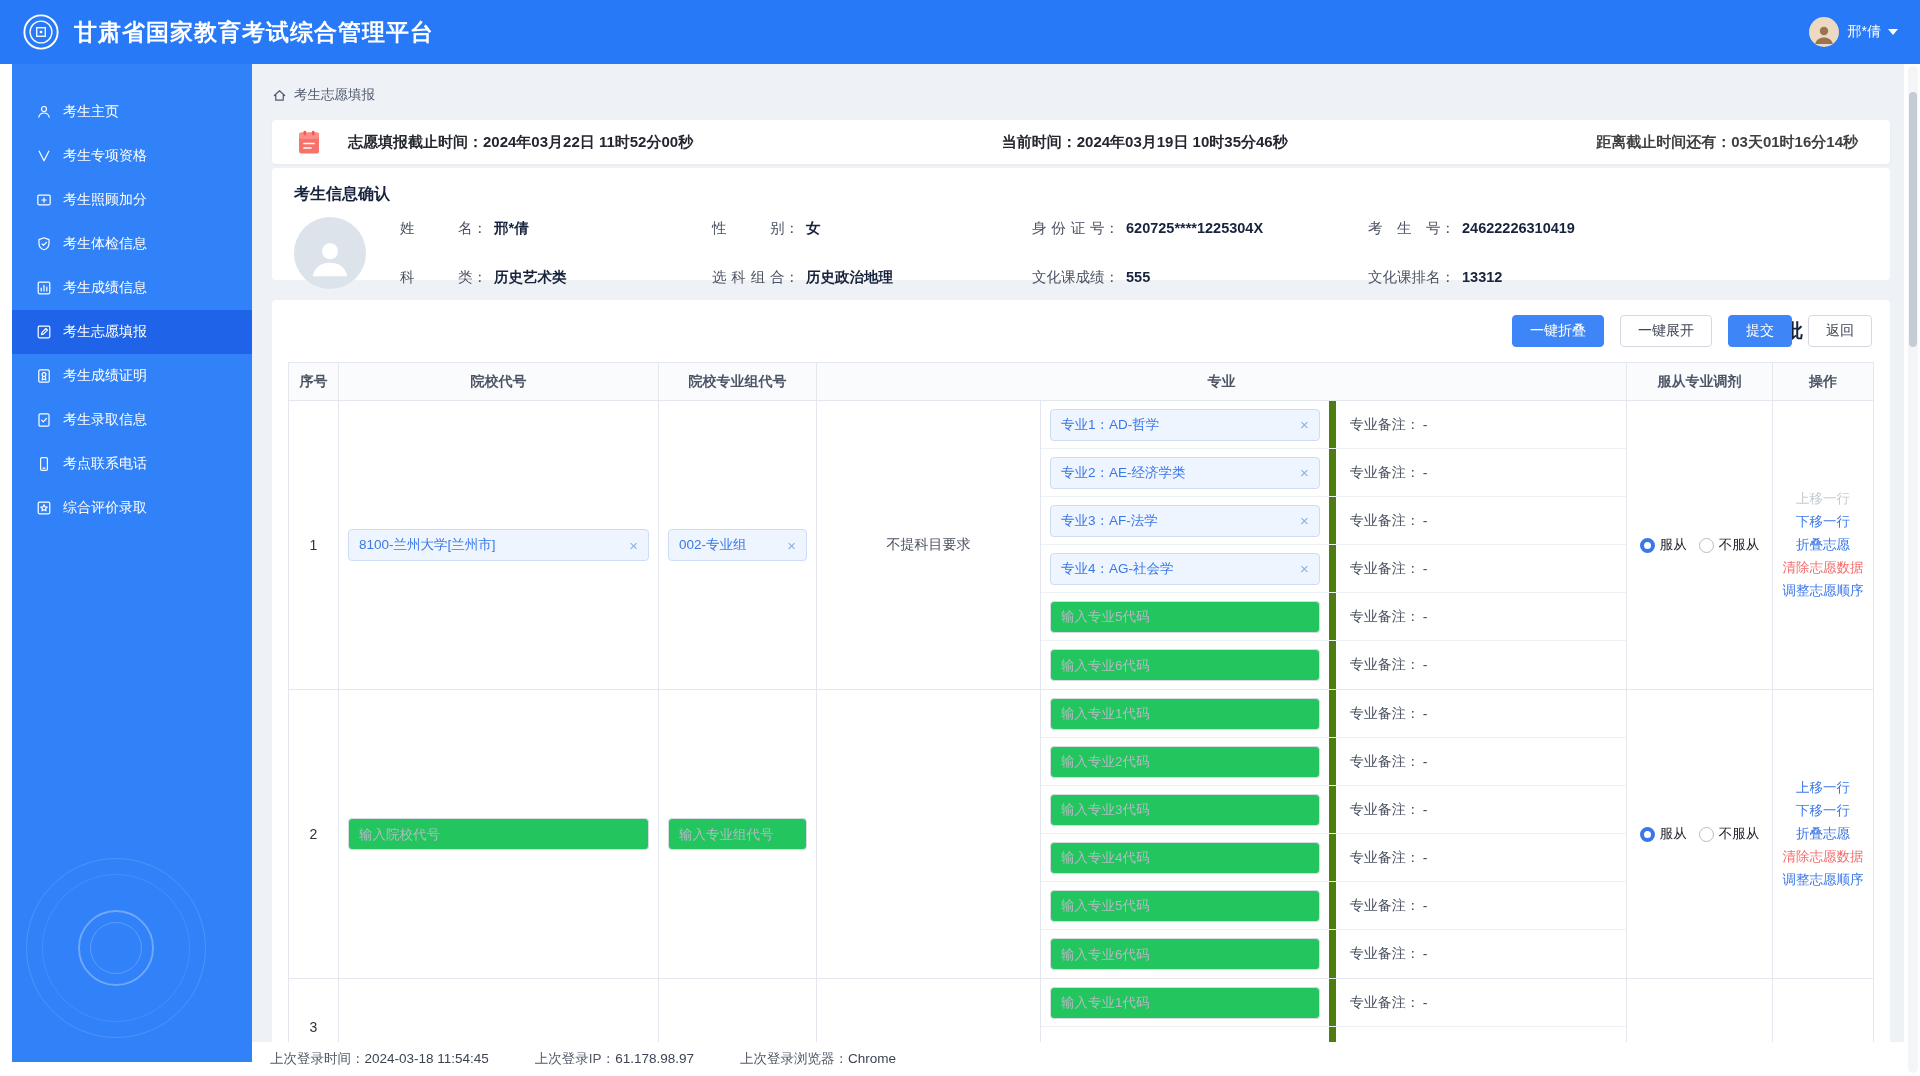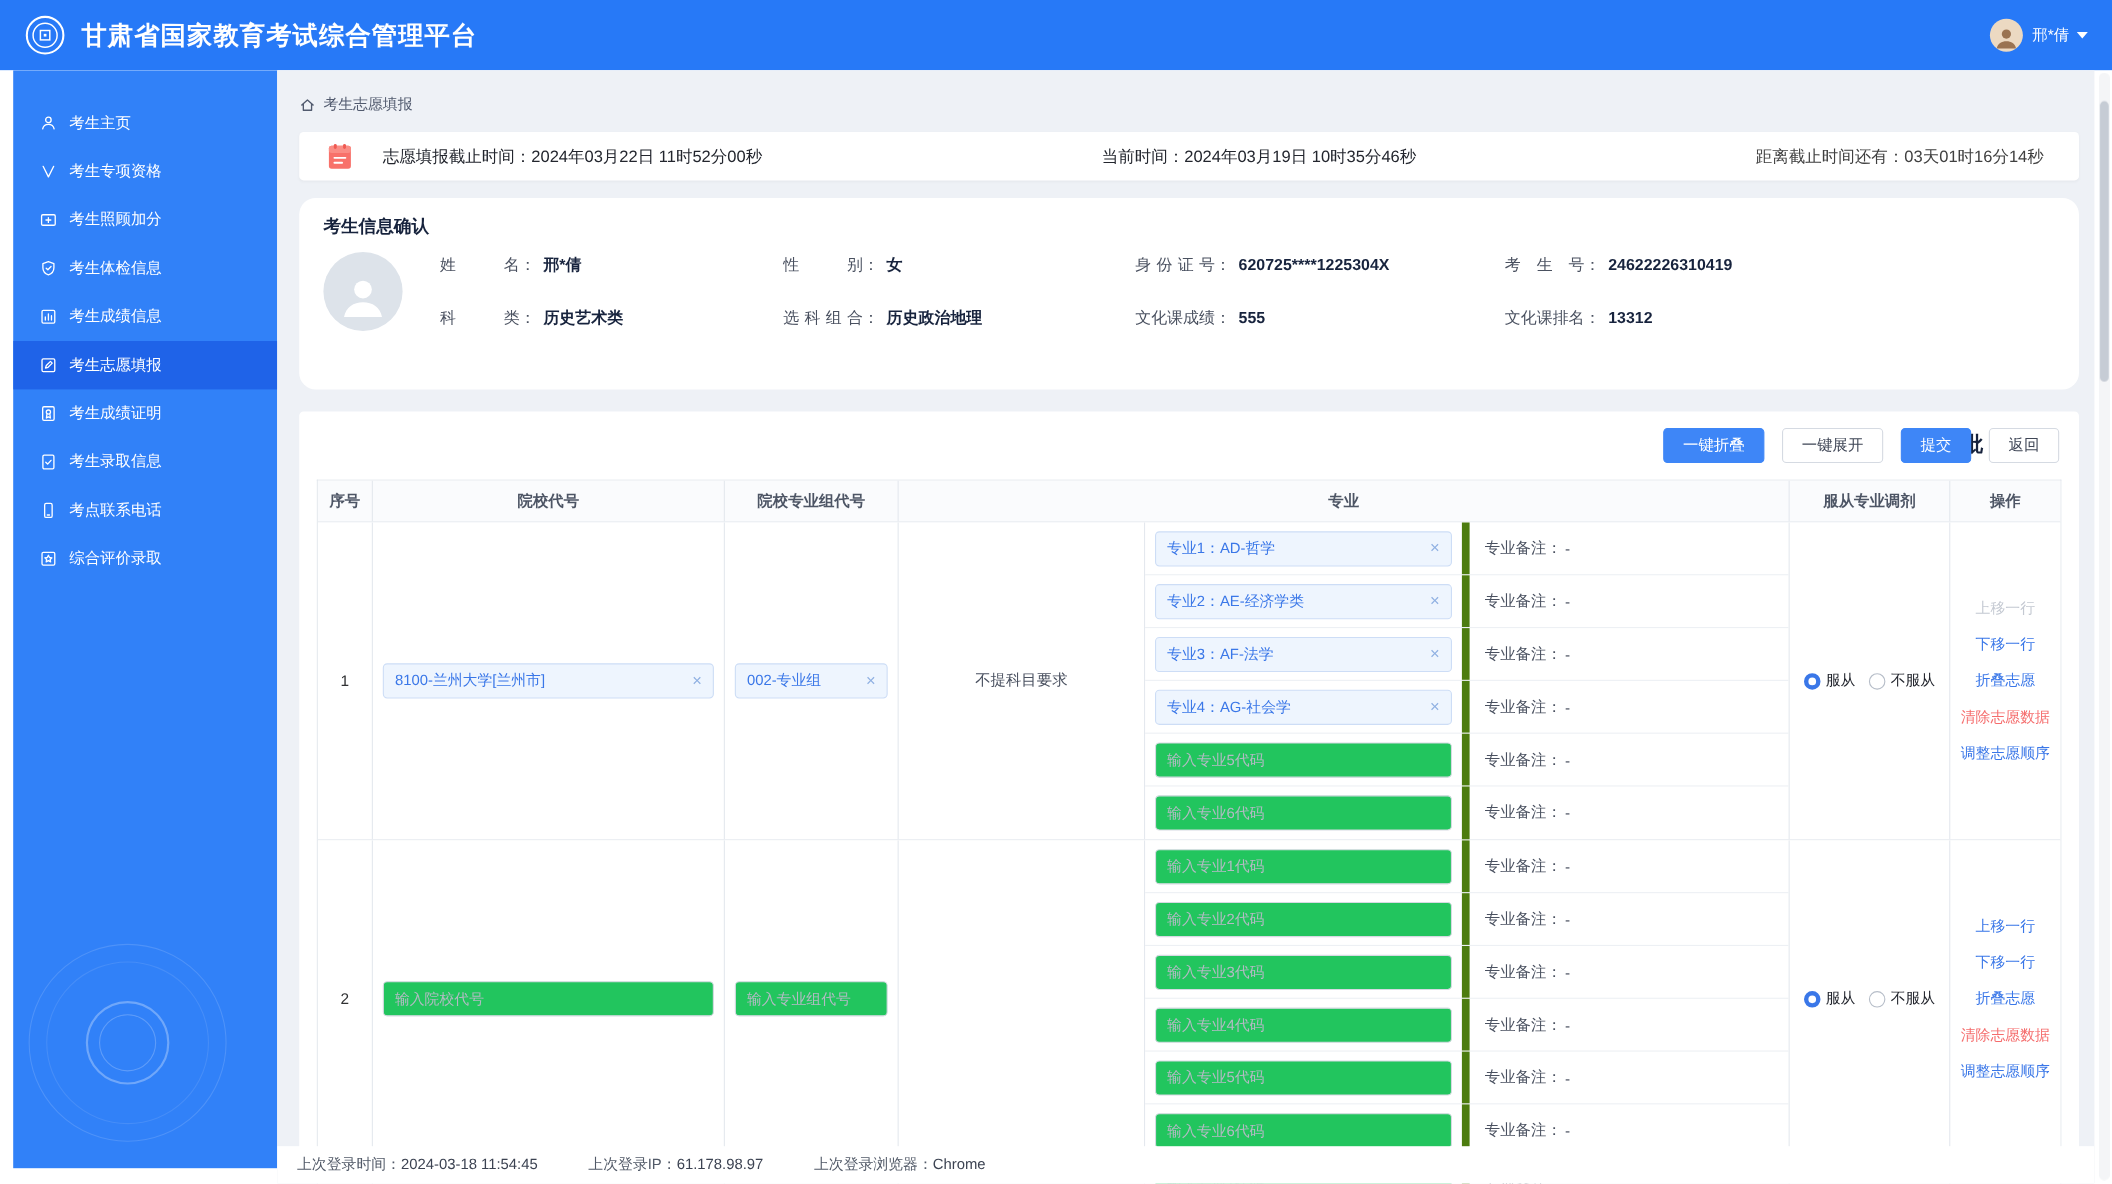--- a/index.html
+++ b/index.html
@@ -33,26 +33,26 @@
 
 .content{flex:1;background:#eef1f6;position:relative;overflow:hidden;padding:20px 14px 0 20px;margin-right:16px}
 
 
 .breadcrumb{display:flex;align-items:center;gap:7px;color:#515a6e;font-size:13.5px;height:22px}
 .bc-home svg{width:15px;height:15px;display:block}
 
 
 .deadline-card{margin-top:14px;height:44px;background:#fff;border-radius:4px;display:flex;align-items:center;padding:0 26px;box-shadow:0 1px 3px rgba(0,0,0,.04)}
 .dl-icon{margin-right:28px;display:flex;flex:none}
-.dl-seg{font-size:15px;font-weight:400;color:#23262e;white-space:nowrap}
+.dl-seg{font-size:15px;font-weight:700;color:#23262e;white-space:nowrap}
 .dl-seg.mid{margin-left:auto}
 .dl-seg.danger{margin-left:auto;color:#404040;margin-right:6px}
 
 
-.info-card{margin-top:16px;background:#fff;border-radius:15px;padding:16px 22px 20px;height:174px}
+.info-card{margin-top:4px;background:#fff;border-radius:4px;padding:16px 22px 20px;height:112px}
 .info-title{font-size:16px;font-weight:700;color:#17233d}
 .info-body{display:flex;align-items:center;margin-top:12px}
 .big-avatar{width:72px;height:72px;border-radius:50%;background:#dde3ea;display:flex;align-items:center;justify-content:center;flex:none;overflow:hidden}
 .big-avatar svg{width:46px;height:46px;margin-top:8px}
 #info-fields{display:grid;grid-template-columns:312px 320px 336px 1fr;row-gap:30px;margin-left:34px;flex:1;align-items:center}
 .ifield{font-size:14.5px;white-space:nowrap}
 .ilabel{display:inline-block;width:5em;text-align:justify;text-align-last:justify;color:#4a5160;vertical-align:bottom}
 .icolon{color:#4a5160;margin-right:7px}
 .ivalue{font-weight:700;color:#17233d}
 
@@ -88,21 +88,21 @@
 .tag-text{color:#3a77e8;font-size:13.5px;white-space:nowrap;overflow:hidden}
 .tag-x{color:#8fb0e2;font-size:15px;margin-left:8px;cursor:pointer}
 .cell-input{width:100%;height:32px;border:1px solid #d6dae2;border-radius:4px;padding:0 10px;font-size:13.5px;color:#303133;background:#22c55e;font-family:inherit;outline:none}
 .cell-input::placeholder{color:#b4bac4}
 .requirement-text{font-size:14px;color:#4a5160;text-align:center}
 .adjust-cell{gap:12px}
 .radio-wrap{display:inline-flex;align-items:center;gap:5px;cursor:pointer;white-space:nowrap}
 .radio-dot{width:15px;height:15px;border-radius:50%;border:1px solid #b6bdc8;background:#fff;flex:none}
 .radio-dot.checked{border:4.5px solid #3a77e8}
 .radio-text{font-size:13.5px;color:#23262e}
-.actions-cell{flex-direction:column;justify-content:center;gap:15px}
+.actions-cell{flex-direction:column;justify-content:center;gap:5px}
 .action-link{font-size:13.5px;color:#3a77e8;cursor:pointer;white-space:nowrap}
 .action-link.danger{color:#f56c6c}
 .action-link.disabled{color:#c4c9d2;cursor:default}
 
 
 .footer{position:absolute;left:0;right:0;bottom:0;height:34px;background:#fff;display:flex;align-items:center;padding-left:18px;font-size:13.5px;color:#525a68;z-index:5}
 .fgroup{margin-right:46px;white-space:nowrap}
 .fval{color:#3c4352}
 
 

